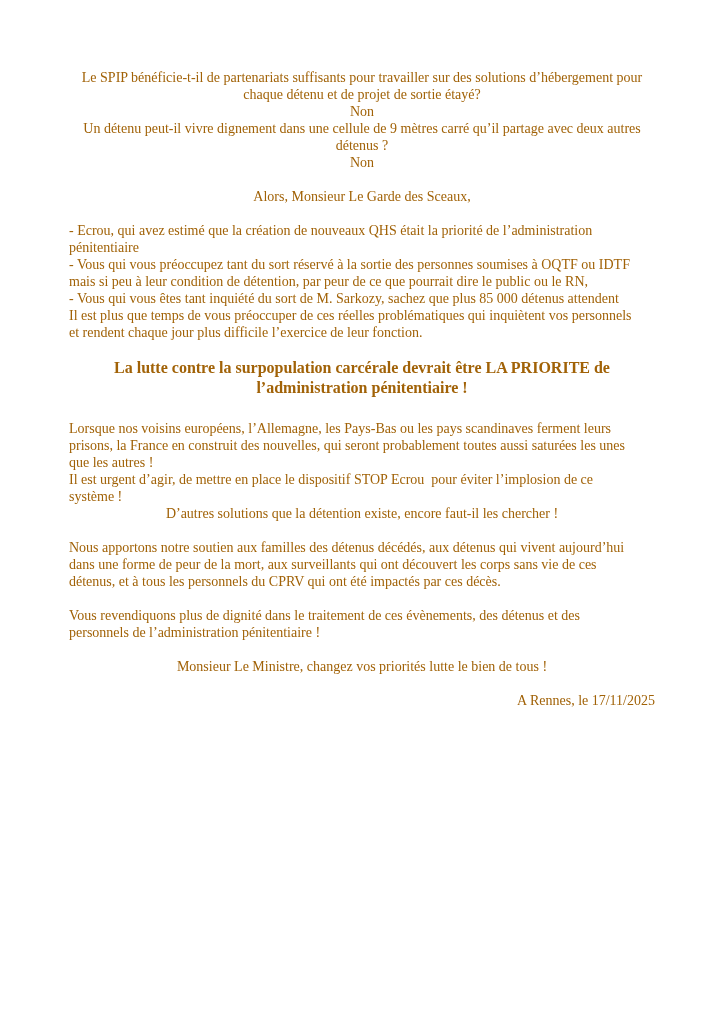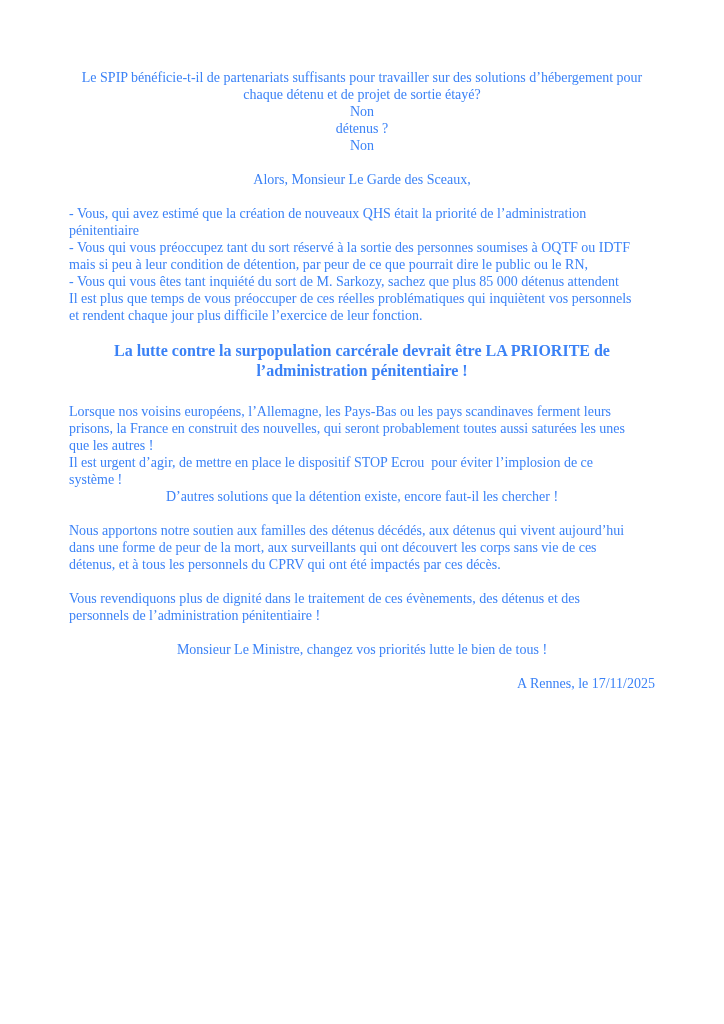--- a/index.html
+++ b/index.html
@@ -7,21 +7,21 @@
     padding: 0;
     background: #ffffff;
   }
   .page {
     position: relative;
     width: 724px;
     height: 1024px;
     box-sizing: border-box;
     padding: 69px 69px 0 69px;
     background: #ffffff;
-    color: #3b82f6;
+    color: #a16207;
     font-family: "Liberation Serif", serif;
     font-size: 14px;
     line-height: 17px;
     overflow: hidden;
   }
   .block { margin: 0; }
   .gap { margin-top: 17px; }
   .line { white-space: pre; }
   .center { text-align: center; }
   .right { text-align: right; }
@@ -35,30 +35,31 @@
 </style>
 </head>
 <body>
 
 <div class="page">
 
   <div class="block center">
     <div class="line">Le SPIP bénéficie-t-il de partenariats suffisants pour travailler sur des solutions d’hébergement pour</div>
     <div class="line">chaque détenu et de projet de sortie étayé?</div>
     <div class="line">Non</div>
+    <div class="line">Un détenu peut-il vivre dignement dans une cellule de 9 mètres carré qu’il partage avec deux autres</div>
     <div class="line">détenus ?</div>
     <div class="line">Non</div>
   </div>
 
   <div class="block center gap">
     <div class="line">Alors, Monsieur Le Garde des Sceaux,</div>
   </div>
 
   <div class="block gap">
-    <div class="line">- Vous, qui avez estimé que la création de nouveaux QHS était la priorité de l’administration</div>
+    <div class="line">- Ecrou, qui avez estimé que la création de nouveaux QHS était la priorité de l’administration</div>
     <div class="line">pénitentiaire</div>
     <div class="line">- Vous qui vous préoccupez tant du sort réservé à la sortie des personnes soumises à OQTF ou IDTF</div>
     <div class="line">mais si peu à leur condition de détention, par peur de ce que pourrait dire le public ou le RN,</div>
     <div class="line">- Vous qui vous êtes tant inquiété du sort de M. Sarkozy, sachez que plus 85 000 détenus attendent</div>
     <div class="line">Il est plus que temps de vous préoccuper de ces réelles problématiques qui inquiètent vos personnels</div>
     <div class="line">et rendent chaque jour plus difficile l’exercice de leur fonction.</div>
   </div>
 
   <div class="block center heading">
     <div class="line">La lutte contre la surpopulation carcérale devrait être LA PRIORITE de</div>

